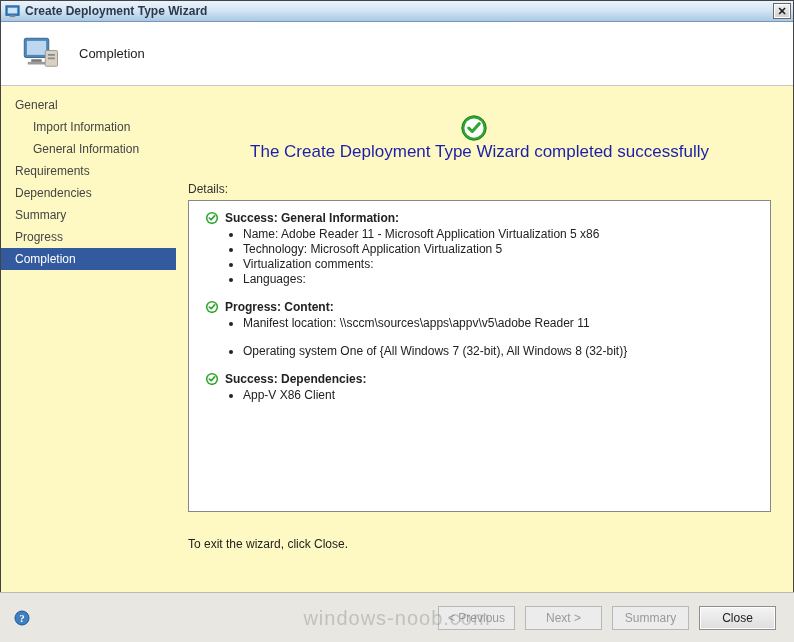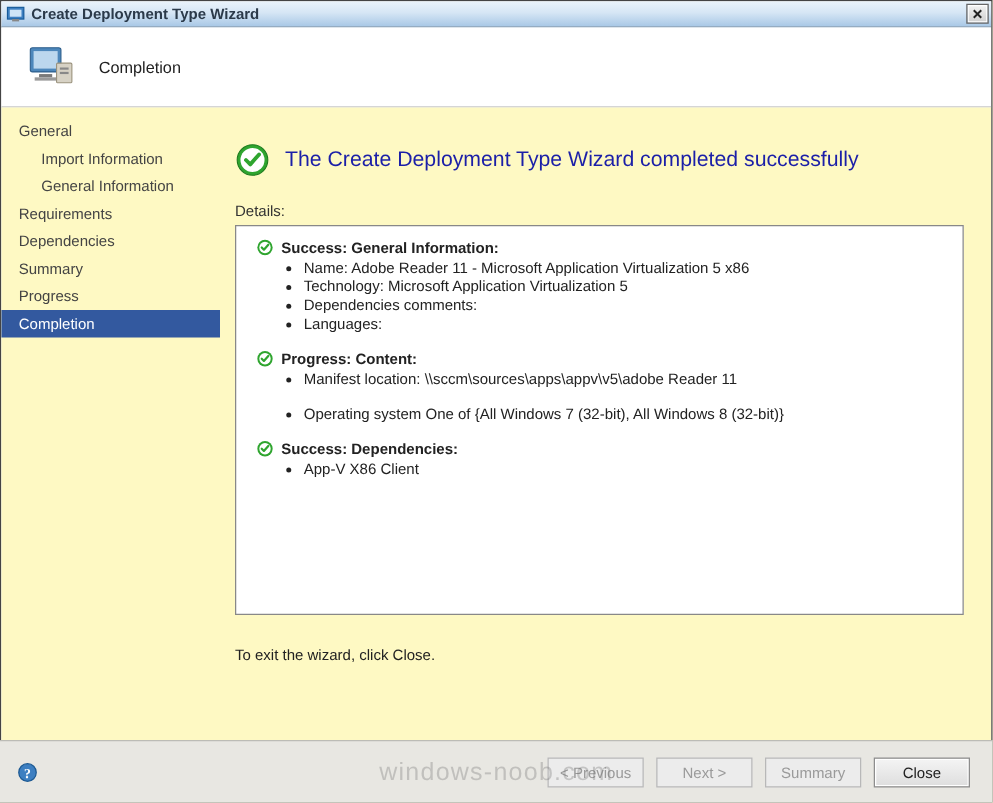--- a/index.html
+++ b/index.html
@@ -81,20 +81,21 @@
   }
   .content {
     flex: 1;
     padding: 28px 22px 0 12px;
     position: relative;
   }
   .success-header {
     display: flex;
     align-items: center;
     margin-bottom: 20px;
+    flex-direction: column;
   }
   .big-check {
     width: 28px; height: 28px;
     margin-right: 12px;
     flex-shrink:0;
   }
   .success-header .msg {
     color: #1b1fa8;
     font-size: 17px;
   }
@@ -243,21 +244,21 @@
             <span class="small-check"><svg viewBox="0 0 16 16">
                 <circle cx="8" cy="8" r="7" fill="#2fa52f"></circle>
                 <circle cx="8" cy="8" r="5.2" fill="#fff"></circle>
                 <path d="M5 8 l2 2 l4 -4.5" stroke="#2fa52f" stroke-width="2" fill="none" stroke-linecap="round" stroke-linejoin="round"></path>
               </svg></span>
             <span class="det-sec-title">Success: General Information:</span>
           </div>
           <ul class="det-list">
             <li>Name: Adobe Reader 11 - Microsoft Application Virtualization 5 x86</li>
             <li>Technology: Microsoft Application Virtualization 5</li>
-            <li>Dependencies comments:</li>
+            <li>Virtualization comments:</li>
             <li>Languages:</li>
           </ul>
         </div>
         <div class="det-section">
           <div class="det-sec-head">
             <span class="small-check"><svg viewBox="0 0 16 16">
                 <circle cx="8" cy="8" r="7" fill="#2fa52f"></circle>
                 <circle cx="8" cy="8" r="5.2" fill="#fff"></circle>
                 <path d="M5 8 l2 2 l4 -4.5" stroke="#2fa52f" stroke-width="2" fill="none" stroke-linecap="round" stroke-linejoin="round"></path>
               </svg></span>

